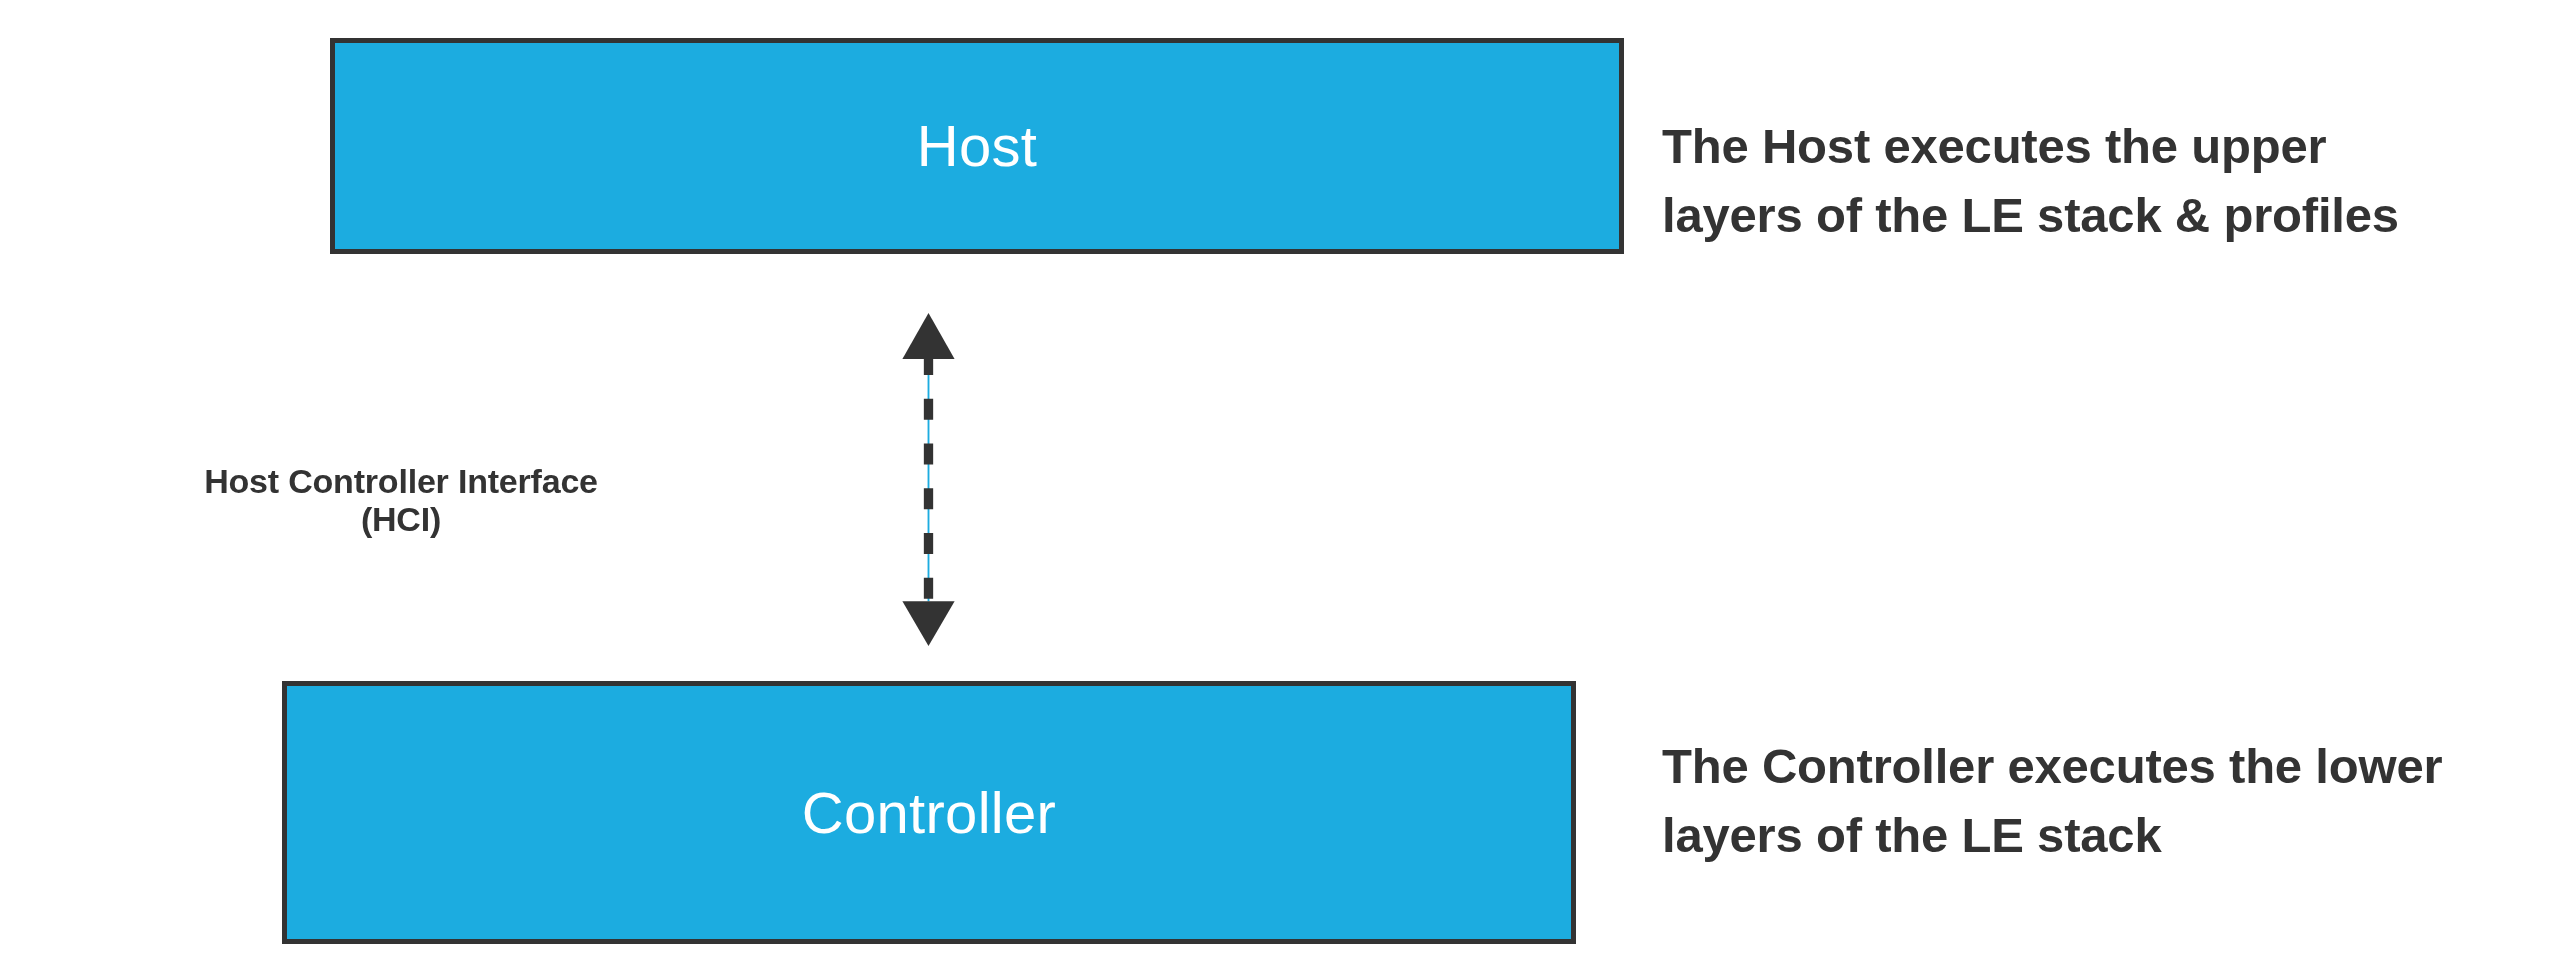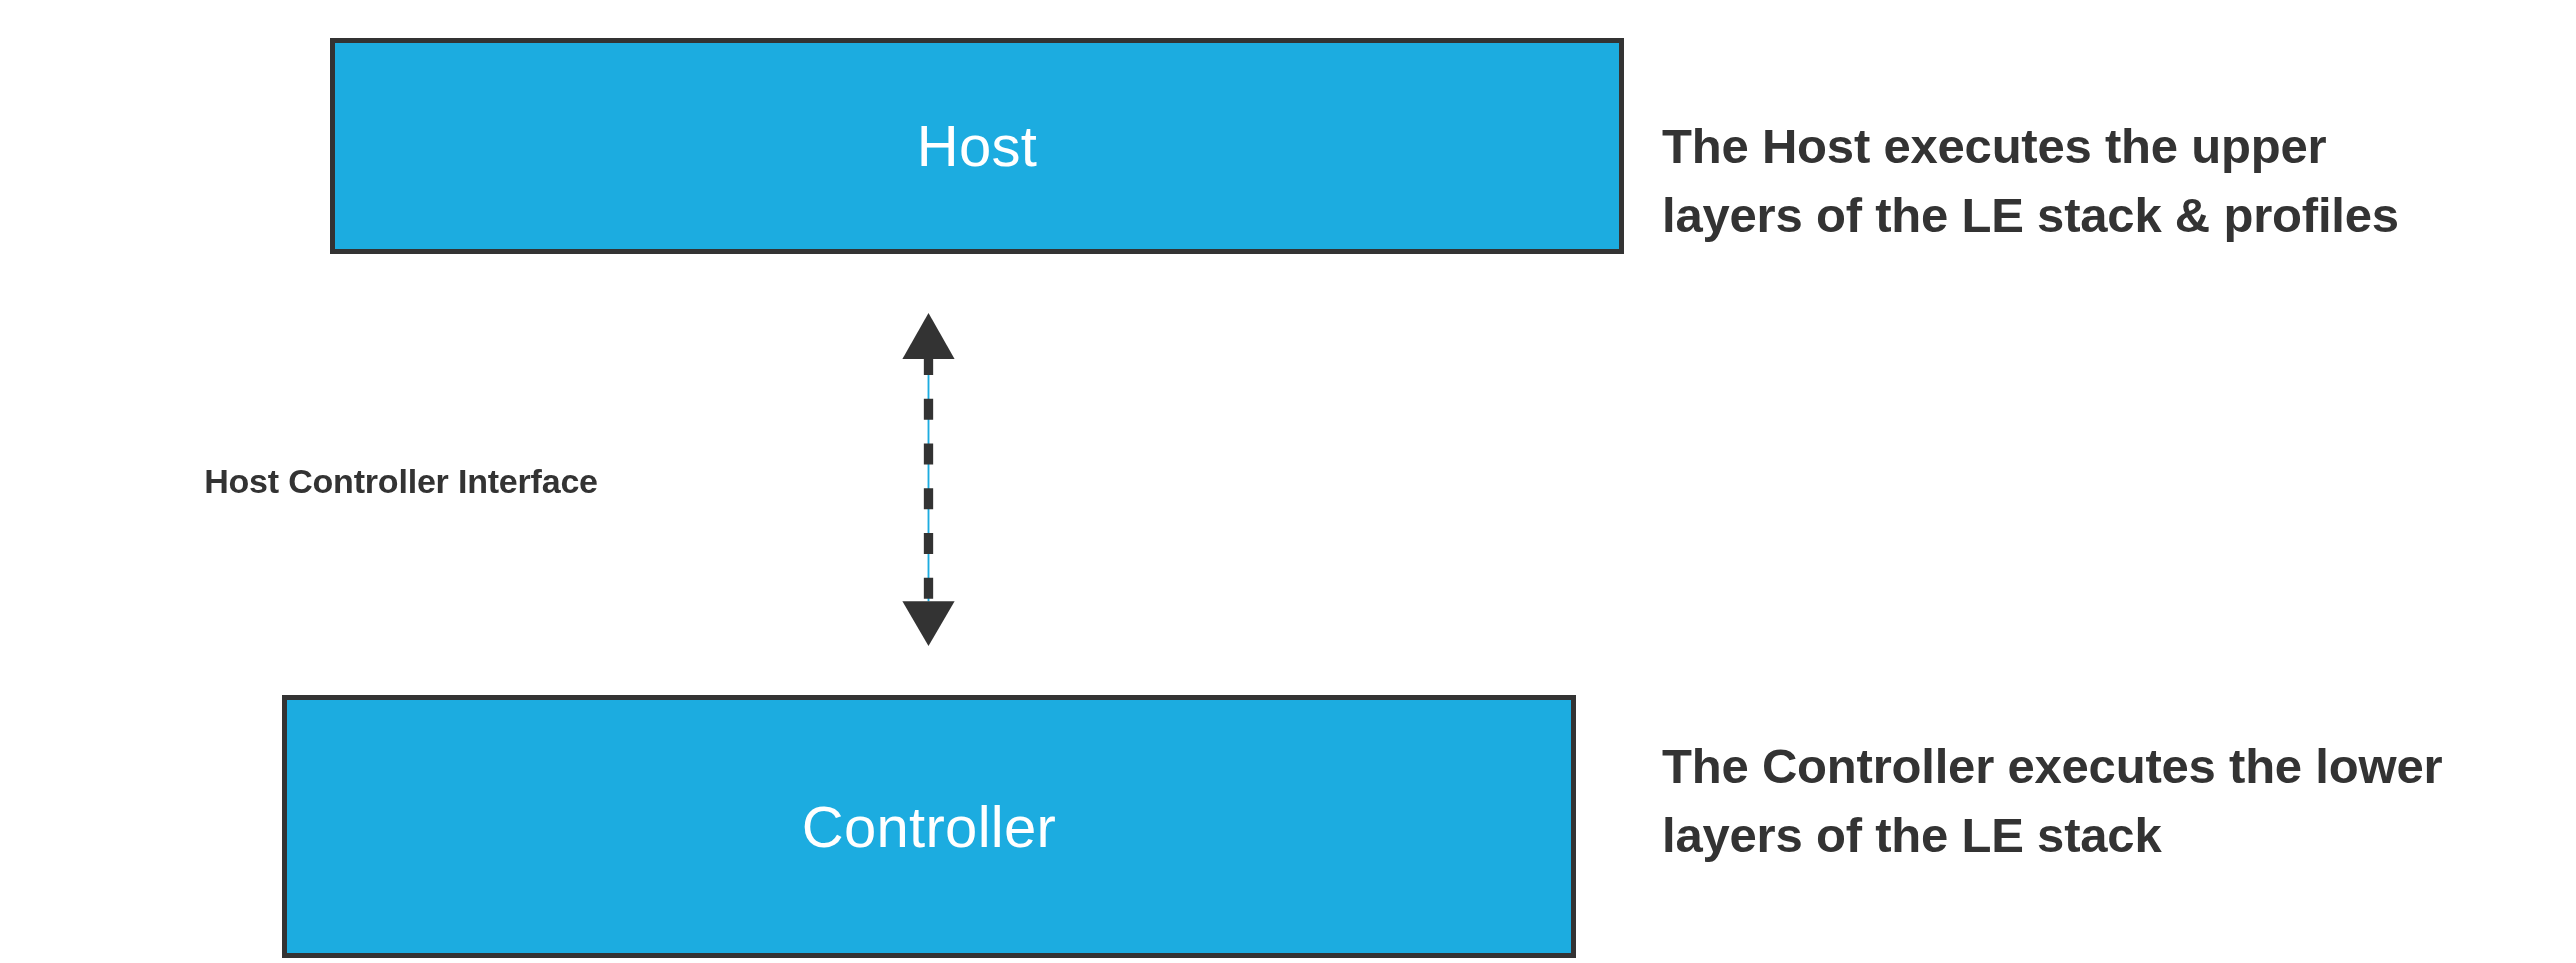--- a/index.html
+++ b/index.html
@@ -27,21 +27,21 @@
     left: 282px;
     width: 1294px;
     box-sizing: border-box;
     background: #1CACE0;
     border: 5.6px solid #333333;
     display: flex;
     align-items: center;
     justify-content: center;
   }
   #host-box   { top: 38px;   height: 216px; margin-left: 48px; }
-  #controller-box { top: 695px; height: 263px; }
+  #controller-box { top: 681px; height: 263px; }
 
   .layer-label {
     color: #ffffff;
     font-family: "Liberation Sans", sans-serif;
     font-size: 58px;
     font-weight: 400;
     letter-spacing: 0.3px;
     line-height: 1;
     white-space: nowrap;
     user-select: none;
@@ -106,20 +106,21 @@
       <line x1="57" y1="74" x2="57" y2="478" stroke="#333333" stroke-width="15" stroke-dasharray="34 38" stroke-linecap="butt"></line>
 
       <polygon points="57,8 99,82 15,82" fill="#333333"></polygon>
 
       <polygon points="57,544 99,472 15,472" fill="#333333"></polygon>
     </svg>
   </div>
 
   <div id="hci-caption">
     <span class="cap-line">Host Controller Interface</span>
+    <span class="cap-line">(HCI)</span>
   </div>
 
   <div class="layer-box" id="controller-box">
     <span class="layer-label">Controller</span>
   </div>
 
   <div class="description" id="host-description">
     <span class="desc-line">The Host executes the upper</span>
     <span class="desc-line">layers of the LE stack &amp; profiles</span>
   </div>

